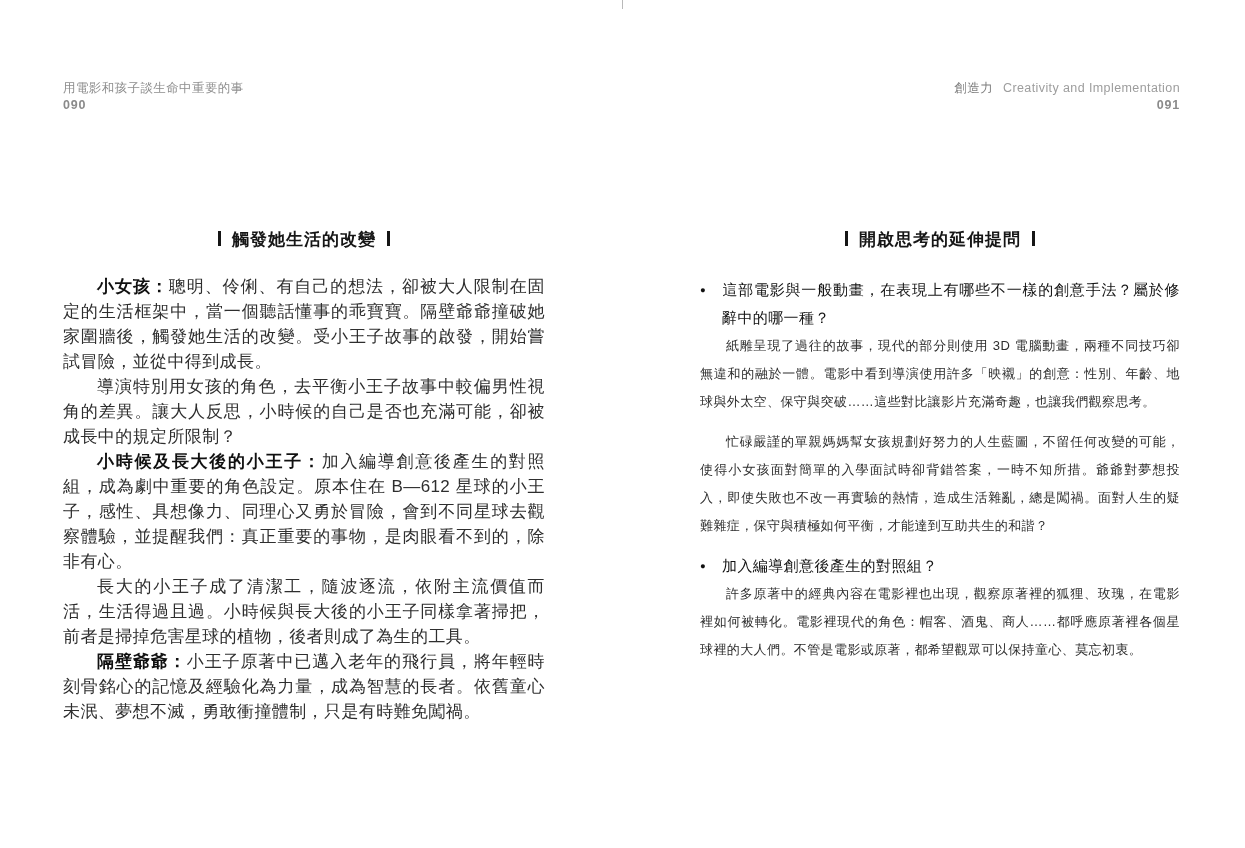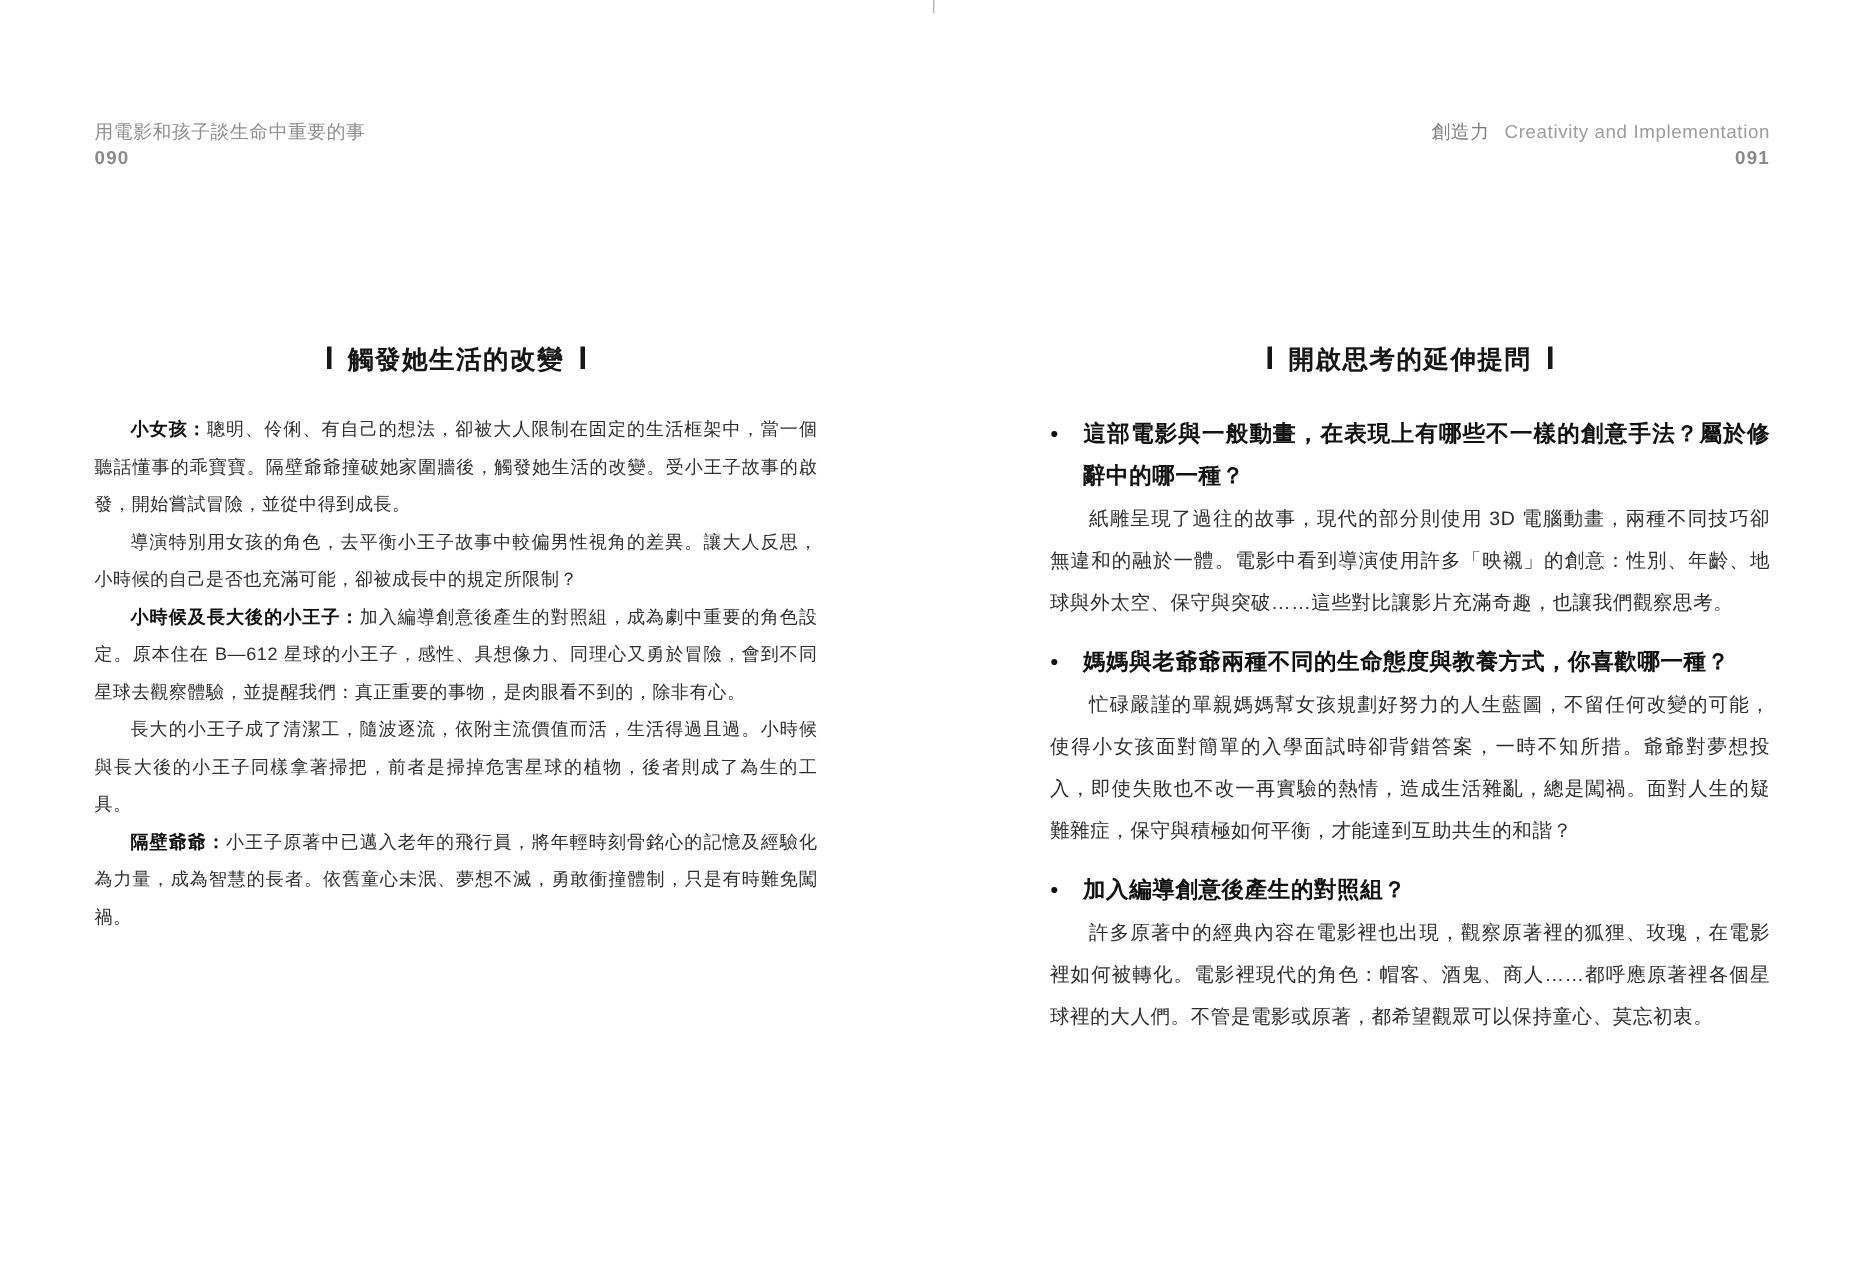--- a/index.html
+++ b/index.html
@@ -79,21 +79,21 @@
     vertical-align: -1px;
   }
   .section-title::before { margin-right: 11px; }
   .section-title::after  { margin-left: 11px; }
 
   .body-text {
     margin-top: 23px;
   }
   .body-text p {
     margin: 0;
-    font-size: 12px;
+    font-size: 17px;
     line-height: 25px;
     letter-spacing: 0.4px;
     color: #2e2e2e;
     text-align: justify;
     text-indent: 2em;
   }
   .body-text p .lead {
     font-weight: bold;
     color: #101010;
   }
@@ -101,21 +101,21 @@
   .qa {
     margin-top: 25px;
   }
   .qa-item {
     margin-bottom: 12px;
   }
   .question {
     font-size: 15px;
     line-height: 28px;
     letter-spacing: 0.4px;
-    font-weight: bold;
+    font-weight: normal;
     color: #111111;
     text-align: justify;
     padding-left: 22px;
   }
   .question .bullet {
     display: inline-block;
     width: 22px;
     margin-left: -22px;
     font-size: 9.5px;
     vertical-align: 2px;
@@ -161,21 +161,20 @@
     </div>
 
     <h2 class="section-title">開啟思考的延伸提問</h2>
 
     <div class="qa">
       <div class="qa-item">
         <div class="question"><span class="bullet">●</span><span>這部電影與一般動畫，在表現上有哪些不一樣的創意手法？屬於修辭中的哪一種？</span></div>
         <p class="answer">紙雕呈現了過往的故事，現代的部分則使用 3D 電腦動畫，兩種不同技巧卻無違和的融於一體。電影中看到導演使用許多「映襯」的創意：性別、年齡、地球與外太空、保守與突破……這些對比讓影片充滿奇趣，也讓我們觀察思考。</p>
       </div>
       <div class="qa-item">
-        <div class="question"><span class="bullet">●</span><span>媽媽與老爺爺兩種不同的生命態度與教養方式，你喜歡哪一種？</span></div>
         <p class="answer">忙碌嚴謹的單親媽媽幫女孩規劃好努力的人生藍圖，不留任何改變的可能，使得小女孩面對簡單的入學面試時卻背錯答案，一時不知所措。爺爺對夢想投入，即使失敗也不改一再實驗的熱情，造成生活雜亂，總是闖禍。面對人生的疑難雜症，保守與積極如何平衡，才能達到互助共生的和諧？</p>
       </div>
       <div class="qa-item">
         <div class="question"><span class="bullet">●</span><span>加入編導創意後產生的對照組？</span></div>
         <p class="answer">許多原著中的經典內容在電影裡也出現，觀察原著裡的狐狸、玫瑰，在電影裡如何被轉化。電影裡現代的角色：帽客、酒鬼、商人……都呼應原著裡各個星球裡的大人們。不管是電影或原著，都希望觀眾可以保持童心、莫忘初衷。</p>
       </div>
     </div>
   </div>
 </div>
 

